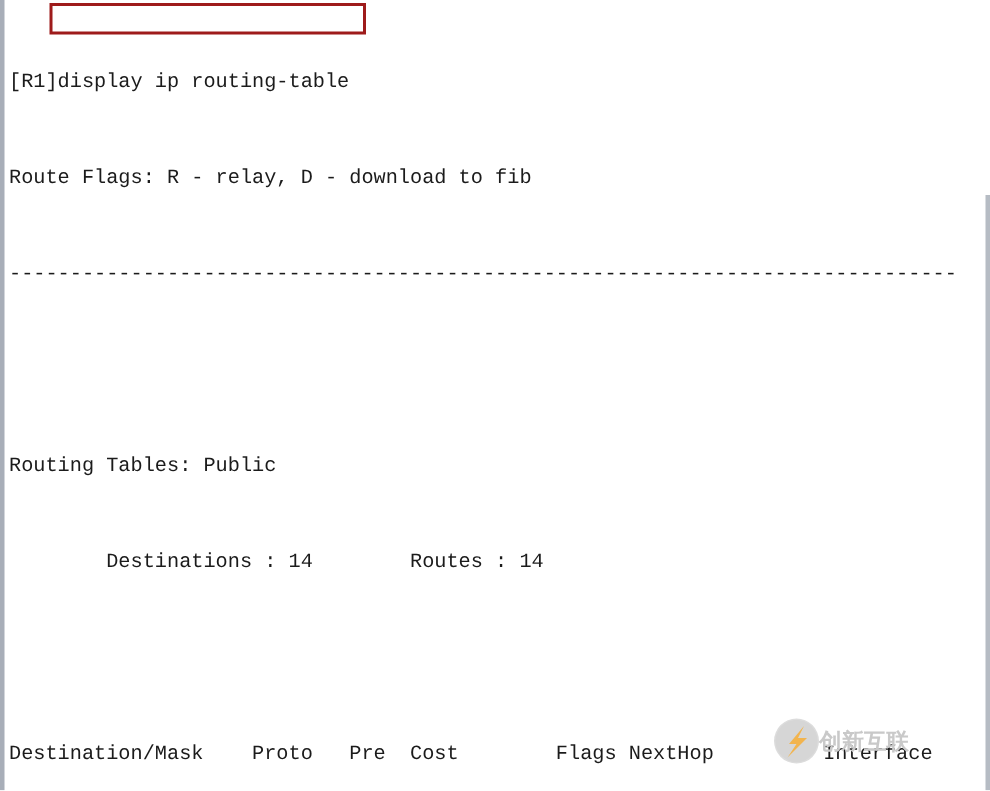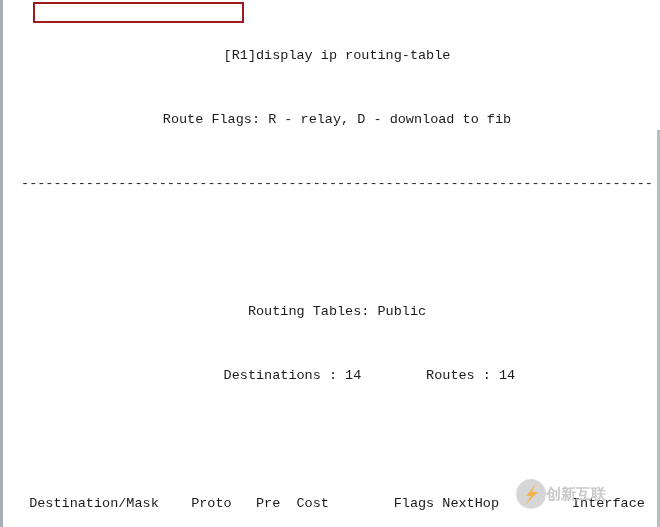--- a/index.html
+++ b/index.html
@@ -14,21 +14,20 @@
     overflow: hidden;
     font-family: "Liberation Mono", "DejaVu Sans Mono", monospace;
   }
 
   #terminal {
     position: relative;
     width: 660px;
     height: 527px;
     background: #ffffff;
     overflow: hidden;
-    text-align: center;
   }
 
   
   .edge-left {
     position: absolute;
     left: 0;
     top: 0;
     width: 3px;
     height: 527px;
     background: #a8aeb8;

